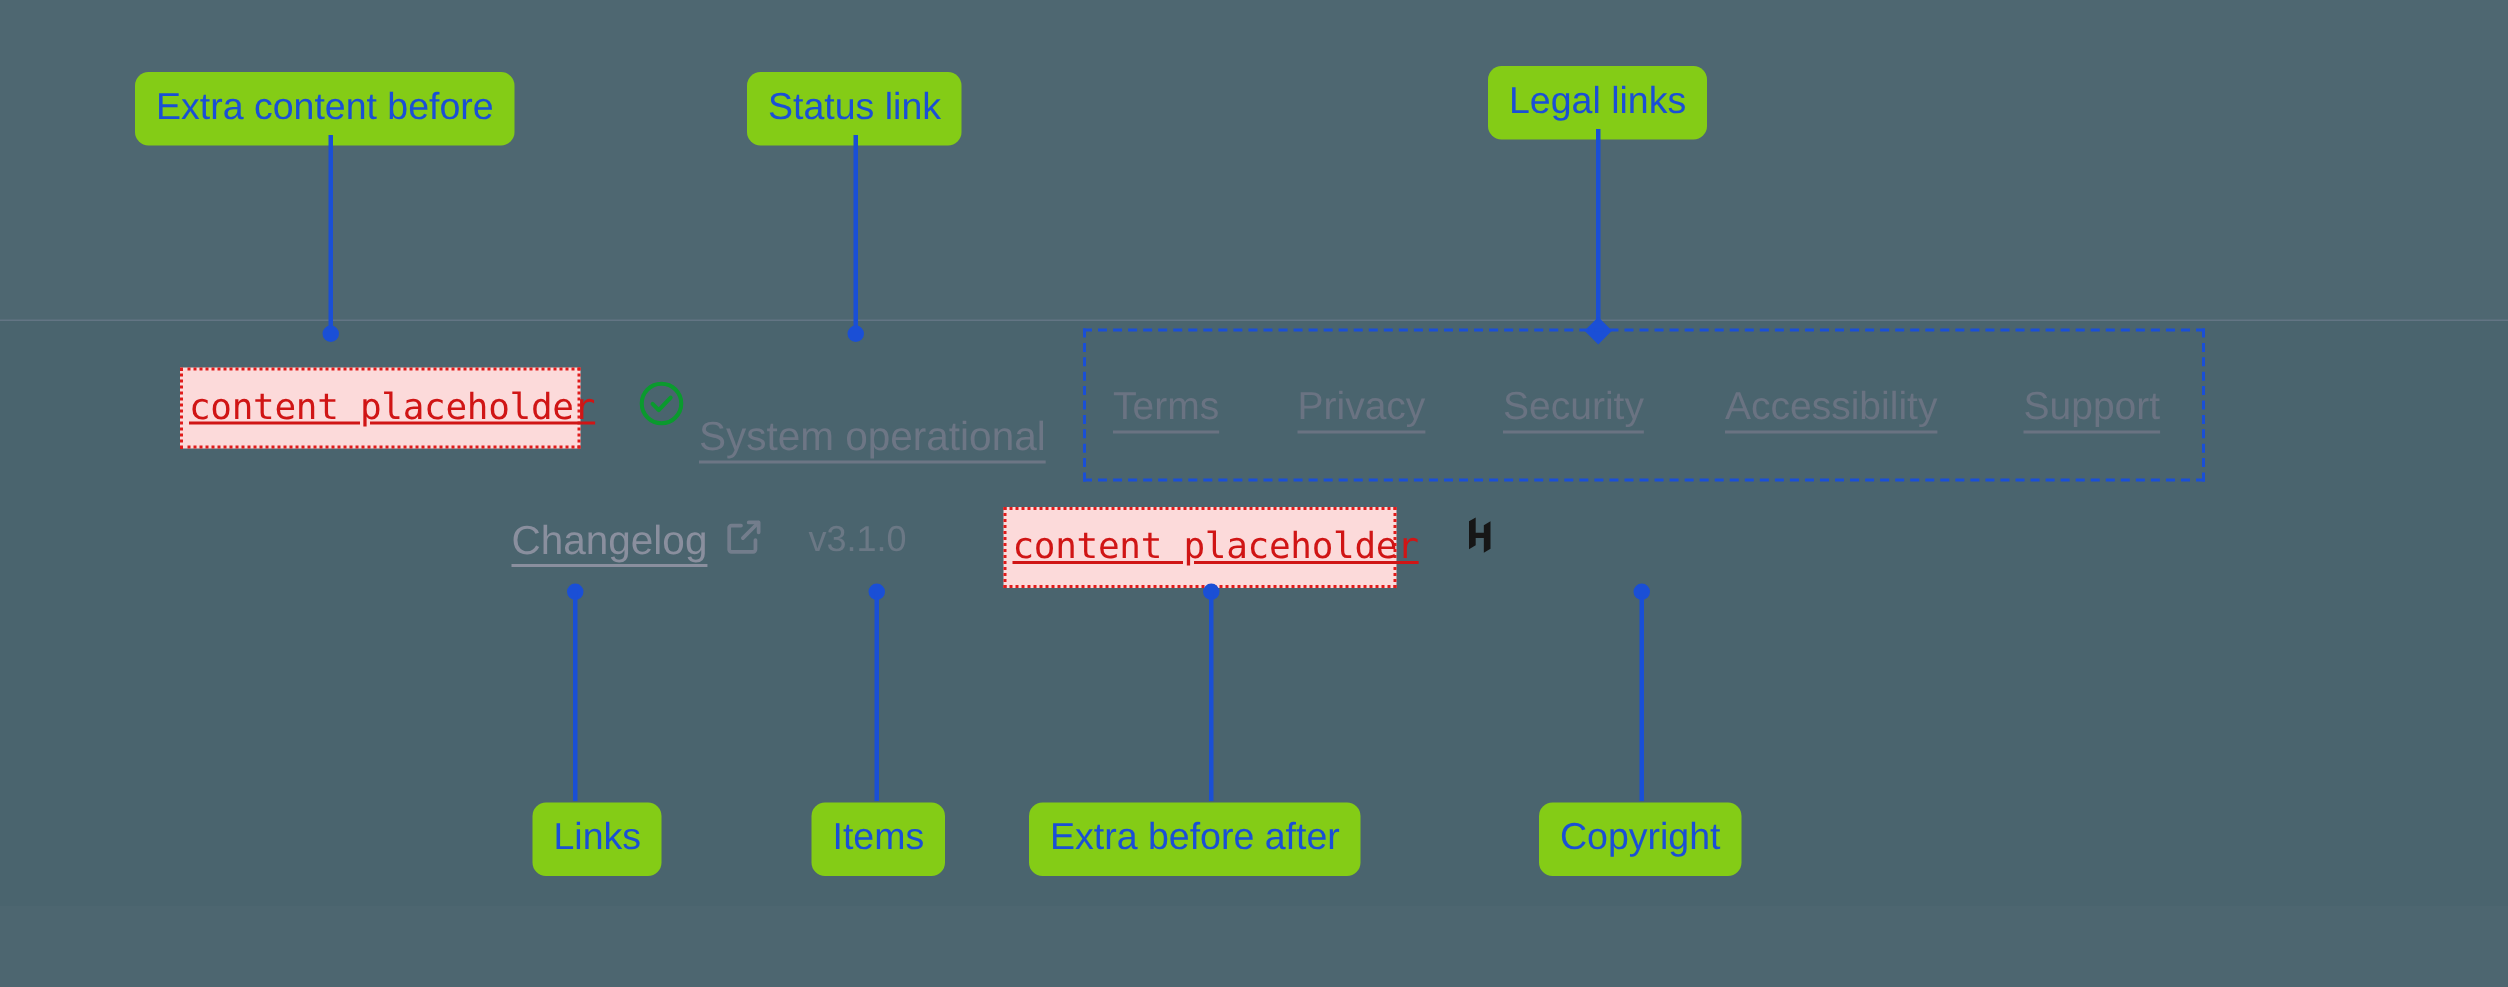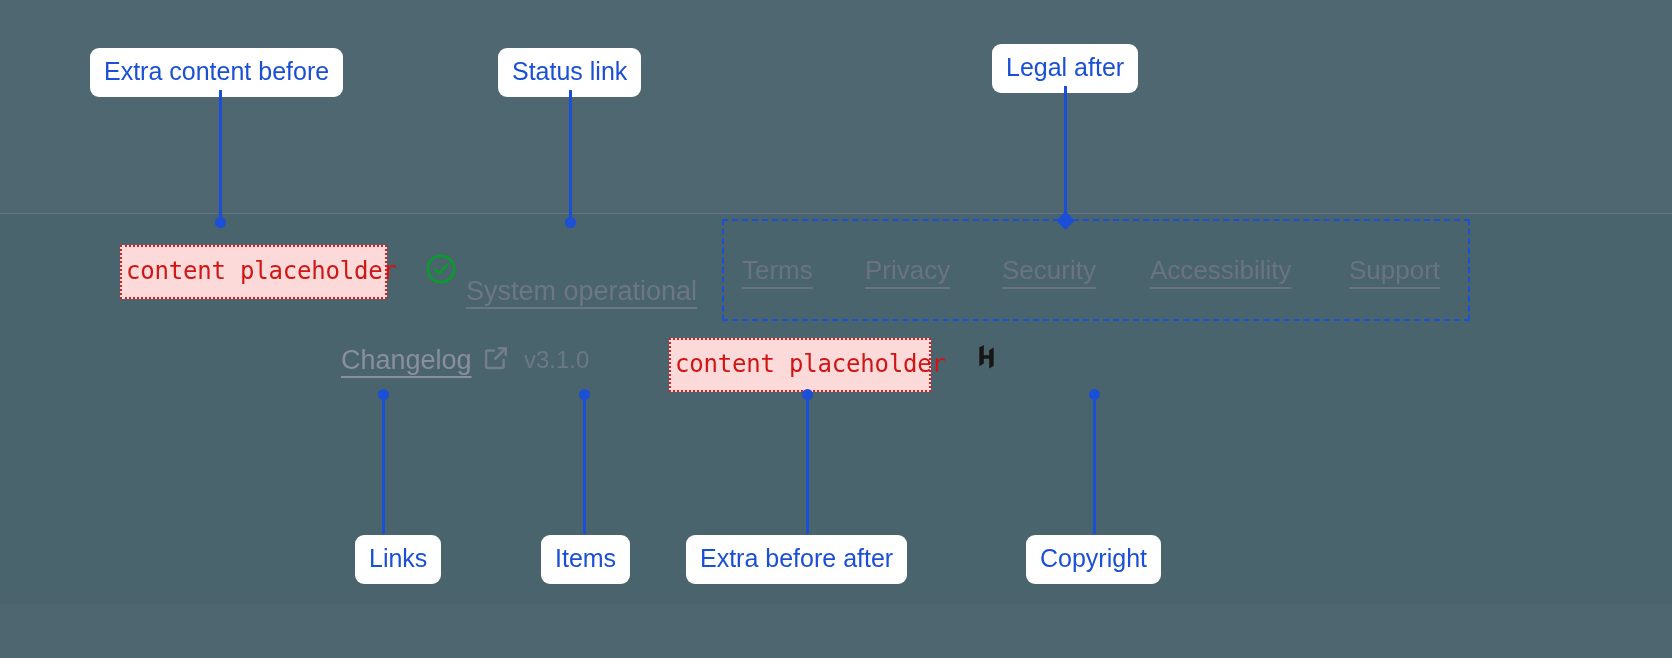--- a/index.html
+++ b/index.html
@@ -46,21 +46,21 @@
     position: absolute;
     left: 0; right: 0;
     top: 604px;
     bottom: 0;
     background: #4d6670;
   }
 
   
   .chip {
     position: absolute;
-    background: #ffffff;
+    background: #84cc16;
     color: #1a4fd6;
     border-radius: 9px;
     font-size: 25px;
     line-height: 1;
     padding: 11px 14px 13px 14px;
     white-space: nowrap;
     font-family: "Liberation Sans", sans-serif;
   }
 
   
@@ -89,20 +89,21 @@
     position: absolute;
     background: #fcdada;
     border: 2px dotted #e01b1b;
     color: #d01515;
     font-family: "DejaVu Sans Mono", monospace;
     font-size: 24px;
     line-height: 1;
     padding: 12px 4px 14px 4px;
     white-space: nowrap;
     letter-spacing: -0.2px;
+    text-decoration: underline;
   }
 
   
   .hl-box {
     position: absolute;
     border: 2px dashed #1a4fd6;
   }
 
   
   .footer-link {
@@ -167,21 +168,21 @@
   <div class="band-bottom"></div>
 
   <div class="chip" style="left:90px; top:48px;">Extra content before</div>
   <div class="leader" style="left:219px; top:90px; height:132px;"></div>
   <div class="dot" style="left:215px; top:217px;"></div>
 
   <div class="chip" style="left:498px; top:48px;">Status link</div>
   <div class="leader" style="left:569px; top:90px; height:132px;"></div>
   <div class="dot" style="left:565px; top:217px;"></div>
 
-  <div class="chip" style="left:992px; top:44px;">Legal after</div>
+  <div class="chip" style="left:992px; top:44px;">Legal links</div>
   <div class="leader" style="left:1064px; top:86px; height:134px;"></div>
   <div class="diamond" style="left:1059px; top:214px;"></div>
 
   <div class="placeholder" style="left:120px; top:245px; width:255px;">content placeholder</div>
 
   <span class="icon-wrap" style="left:424px; top:252px;">
     <svg width="34" height="34" viewBox="0 0 24 24" fill="none" stroke="#0a9a2e" stroke-width="1.9" stroke-linecap="round" stroke-linejoin="round">
       <circle cx="12" cy="12" r="9.3"></circle>
       <polyline points="7.8,12.2 10.7,15.1 16.3,9.2"></polyline>
     </svg>
@@ -198,21 +199,21 @@
 
   <a class="footer-link" href="#" style="left:341px; top:347px;">Changelog</a>
   <span class="icon-wrap" style="left:481px; top:343px;">
     <svg width="30" height="30" viewBox="0 0 24 24" fill="none" stroke="#737d8c" stroke-width="2" stroke-linecap="round" stroke-linejoin="round">
       <path d="M14.5 4.2 H19.8 V9.5"></path>
       <path d="M19.6 4.4 L11.4 12.6"></path>
       <path d="M18.1 13.6 V18.7 A1.2 1.2 0 0 1 16.9 19.9 H5.3 A1.2 1.2 0 0 1 4.1 18.7 V7.1 A1.2 1.2 0 0 1 5.3 5.9 H10.4"></path>
     </svg>
   </span>
 
-  <div class="version" style="left:524px; top:348px;">v3.1.0</div>
+  <div class="version" style="left:539px; top:348px;">v3.1.0</div>
 
   <div class="placeholder" style="left:669px; top:338px; width:250px;">content placeholder</div>
 
   <span class="icon-wrap" style="left:971px; top:343px;">
     <svg width="31" height="31" viewBox="0 0 32 32" fill="#161616">
       <path d="M8.6 4.6 L13.2 2.0 L13.2 12.6 L18.8 12.6 L18.8 7.4 L23.4 4.6 L23.4 23.6 L18.8 26.3 L18.8 16.2 L13.2 16.2 L13.2 21.2 L8.6 23.9 Z"></path>
     </svg>
   </span>
 
 

